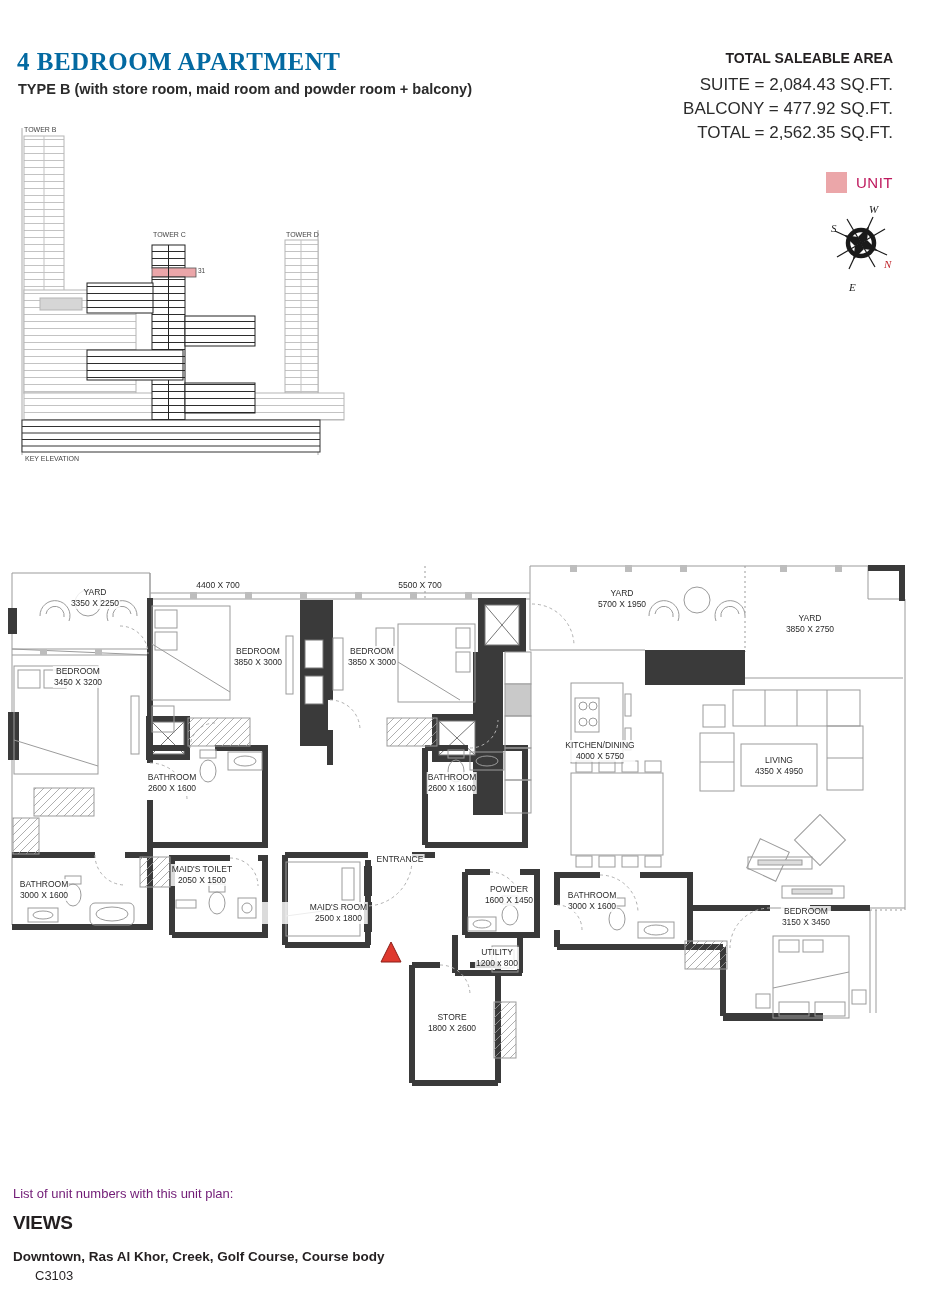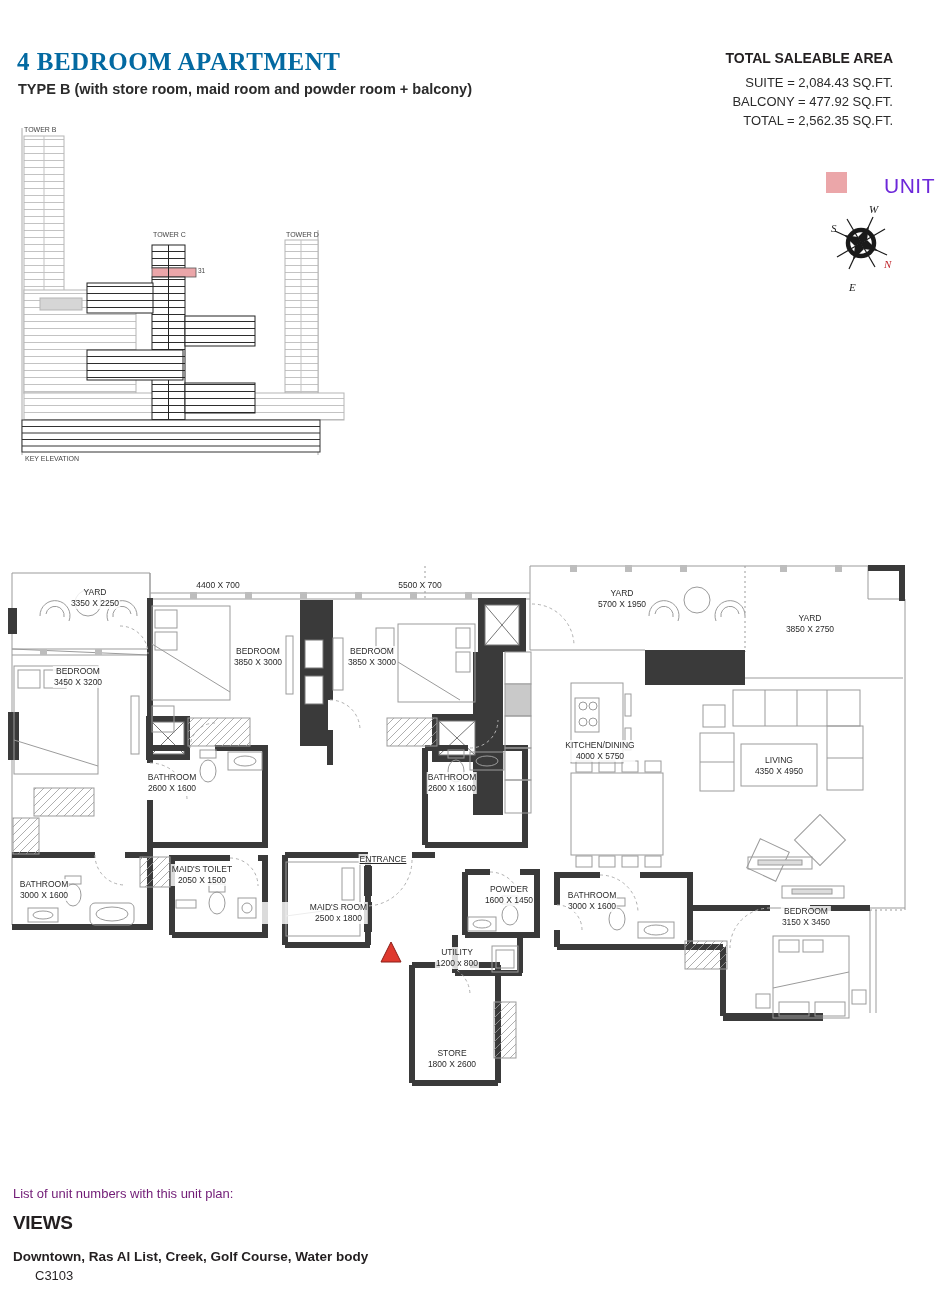--- a/index.html
+++ b/index.html
@@ -5,26 +5,26 @@
   html,body{margin:0;padding:0;background:#ffffff;}
   body{width:942px;height:1296px;position:relative;overflow:hidden;
        font-family:"Liberation Sans",sans-serif;color:#231f20;}
   .abs{position:absolute;}
   
   .title{left:17px;top:48px;font-family:"Liberation Serif",serif;
          font-size:25px;font-weight:700;letter-spacing:.5px;color:#0369a1;}
   .subtitle{left:18px;top:81px;font-size:14.5px;font-weight:700;color:#2b2b2b;}
   .area-box{right:49px;top:50px;text-align:right;}
   .area-title{font-size:14px;font-weight:700;margin-bottom:9px;}
-  .area-line{font-size:13px;font-weight:400;margin-bottom:4px;color:#2b2b2b;}
+  .area-line{font-size:17px;font-weight:400;margin-bottom:4px;color:#2b2b2b;}
   
   .kel{position:absolute;font-size:7px;color:#444;white-space:nowrap;}
   
   .legend-swatch{left:826px;top:172px;width:21px;height:21px;background:#eba6a9;}
-  .legend-text{left:884px;top:174px;font-size:21px;color:#6d28d9;letter-spacing:.5px;}
+  .legend-text{left:856px;top:174px;font-size:15px;color:#be185d;letter-spacing:.5px;}
   
   .cl{position:absolute;font-family:"Liberation Serif",serif;font-style:italic;
       font-size:11px;color:#222;}
   .cl.north{color:#c0272d;}
   
   .rlabel{position:absolute;transform:translateX(-50%);
           font-size:8.5px;line-height:1.3;color:#2a2a2a;text-align:center;
           white-space:nowrap;background:rgba(255,255,255,.82);padding:0 1px;}
   
   .f-list{left:13px;top:1186px;font-size:13px;color:#701a75;}
@@ -409,42 +409,42 @@
     <div>2600 X 1600</div>
   </div>
 <div class="rlabel" style="left:44px;top:879px;">
   <div>BATHROOM</div>
     <div>3000 X 1600</div>
   </div>
 <div class="rlabel" style="left:202px;top:864px;">
   <div>MAID'S TOILET</div>
     <div>2050 X 1500</div>
   </div>
-<div class="rlabel" style="left:383px;top:854px;text-decoration:underline;">ENTRANCE</div>
+<div class="rlabel" style="left:400px;top:854px;">ENTRANCE</div>
 <div class="rlabel" style="left:315px;top:902px;padding-left:48px;">
   <div>MAID'S ROOM</div>
     <div>2500 x 1800</div>
   </div>
 <div class="rlabel" style="left:509px;top:884px;">
   <div>POWDER</div>
     <div>1600 X 1450</div>
   </div>
 <div class="rlabel" style="left:592px;top:890px;">
   <div>BATHROOM</div>
     <div>3000 X 1600</div>
   </div>
-<div class="rlabel" style="left:457px;top:947px;">
+<div class="rlabel" style="left:497px;top:947px;">
   <div>UTILITY</div>
     <div>1200 x 800</div>
   </div>
-<div class="rlabel" style="left:452px;top:1012px;margin-top:36px;">
+<div class="rlabel" style="left:452px;top:1012px;">
   <div>STORE</div>
     <div>1800 X 2600</div>
   </div>
 <div class="rlabel" style="left:806px;top:906px;">
   <div>BEDROOM</div>
     <div>3150 X 3450</div>
   </div>
 
 <div class="abs f-list">List of unit numbers with this unit plan:</div>
 <div class="abs f-views">VIEWS</div>
-<div class="abs f-body">Downtown, Ras Al List, Creek, Golf Course, Water body</div>
+<div class="abs f-body">Downtown, Ras Al Khor, Creek, Golf Course, Course body</div>
 <div class="abs f-unit">C3103</div>
 
 </body></html>

